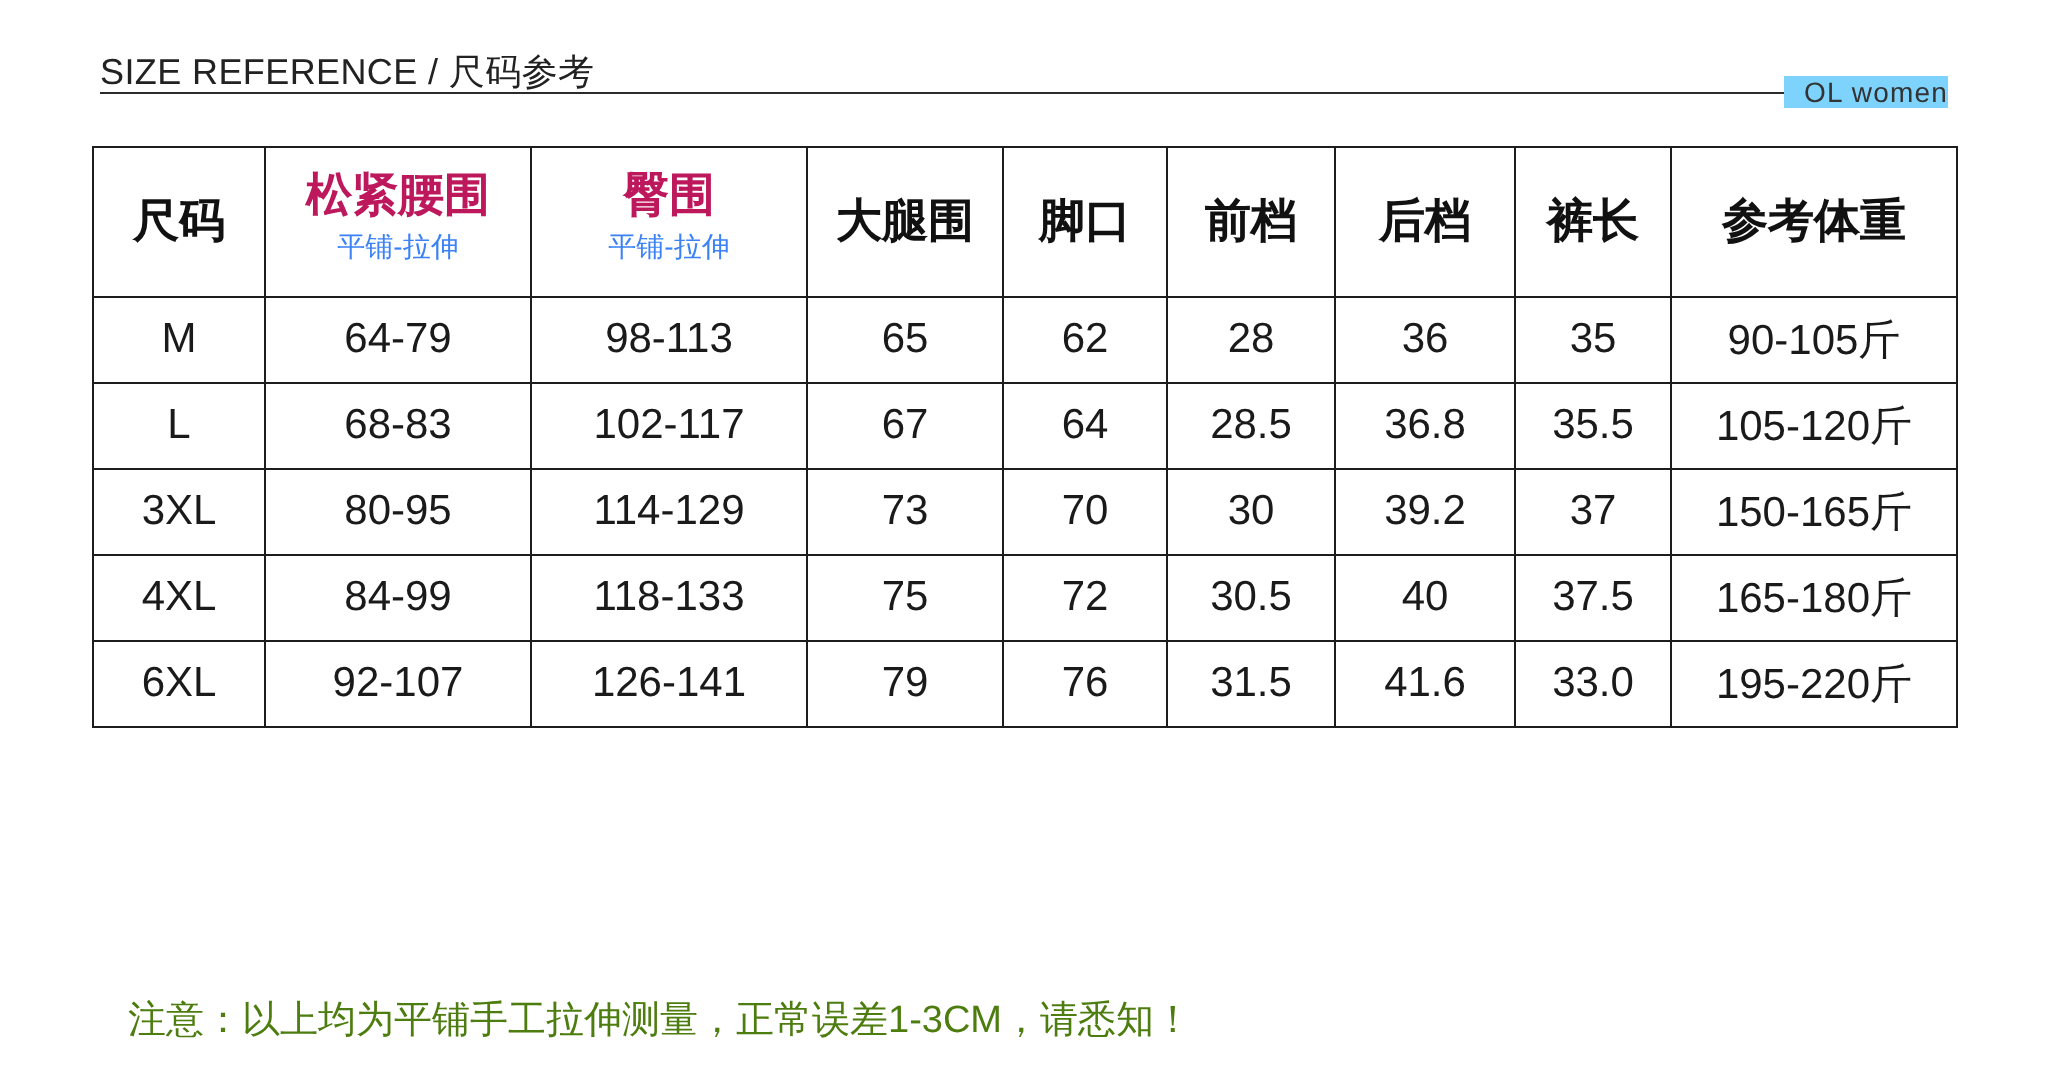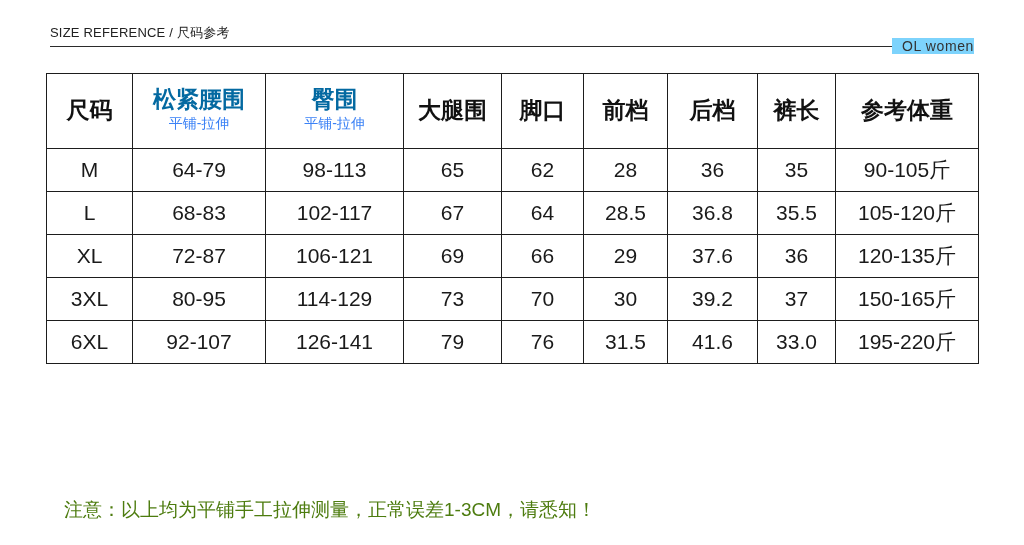--- a/index.html
+++ b/index.html
@@ -26,21 +26,21 @@
     position: absolute;
     left: 50px;
     top: 24px;
     right: 50px;
     height: 26px;
   }
   .header-title {
     position: absolute;
     left: 0;
     top: 0;
-    font-size: 13px;
+    font-size: 18px;
     letter-spacing: 0.2px;
     color: #222;
     white-space: nowrap;
   }
   .header-rule {
     position: absolute;
     left: 0;
     right: 0;
     top: 22px;
     height: 1px;
@@ -87,21 +87,22 @@
     height: 42px;
     font-size: 21px;
     font-weight: normal;
   }
 
   .th-main {
     display: block;
     font-size: 23px;
     line-height: 1.1;
     font-weight: bold;
-    color: #0369a1;
+    color: #be185d;
+    font-family: Liberation Mono, monospace;
   }
   .th-sub {
     display: block;
     font-size: 14px;
     line-height: 1.6;
     color: #3b82f6;
     font-weight: normal;
   }
   .th-single {
     display: block;
@@ -206,42 +207,42 @@
           <td>68-83</td>
           <td>102-117</td>
           <td>67</td>
           <td>64</td>
           <td>28.5</td>
           <td>36.8</td>
           <td>35.5</td>
           <td>105-120斤</td>
         </tr>
         <tr>
-          <td>XL</td>
-          <td>72-87</td>
-          <td>106-121</td>
-          <td>69</td>
-          <td>66</td>
-          <td>29</td>
-          <td>37.6</td>
-          <td>36</td>
-          <td>120-135斤</td>
-        </tr>
-        <tr>
           <td>3XL</td>
           <td>80-95</td>
           <td>114-129</td>
           <td>73</td>
           <td>70</td>
           <td>30</td>
           <td>39.2</td>
           <td>37</td>
           <td>150-165斤</td>
         </tr>
         <tr>
+          <td>4XL</td>
+          <td>84-99</td>
+          <td>118-133</td>
+          <td>75</td>
+          <td>72</td>
+          <td>30.5</td>
+          <td>40</td>
+          <td>37.5</td>
+          <td>165-180斤</td>
+        </tr>
+        <tr>
           <td>6XL</td>
           <td>92-107</td>
           <td>126-141</td>
           <td>79</td>
           <td>76</td>
           <td>31.5</td>
           <td>41.6</td>
           <td>33.0</td>
           <td>195-220斤</td>
         </tr>

